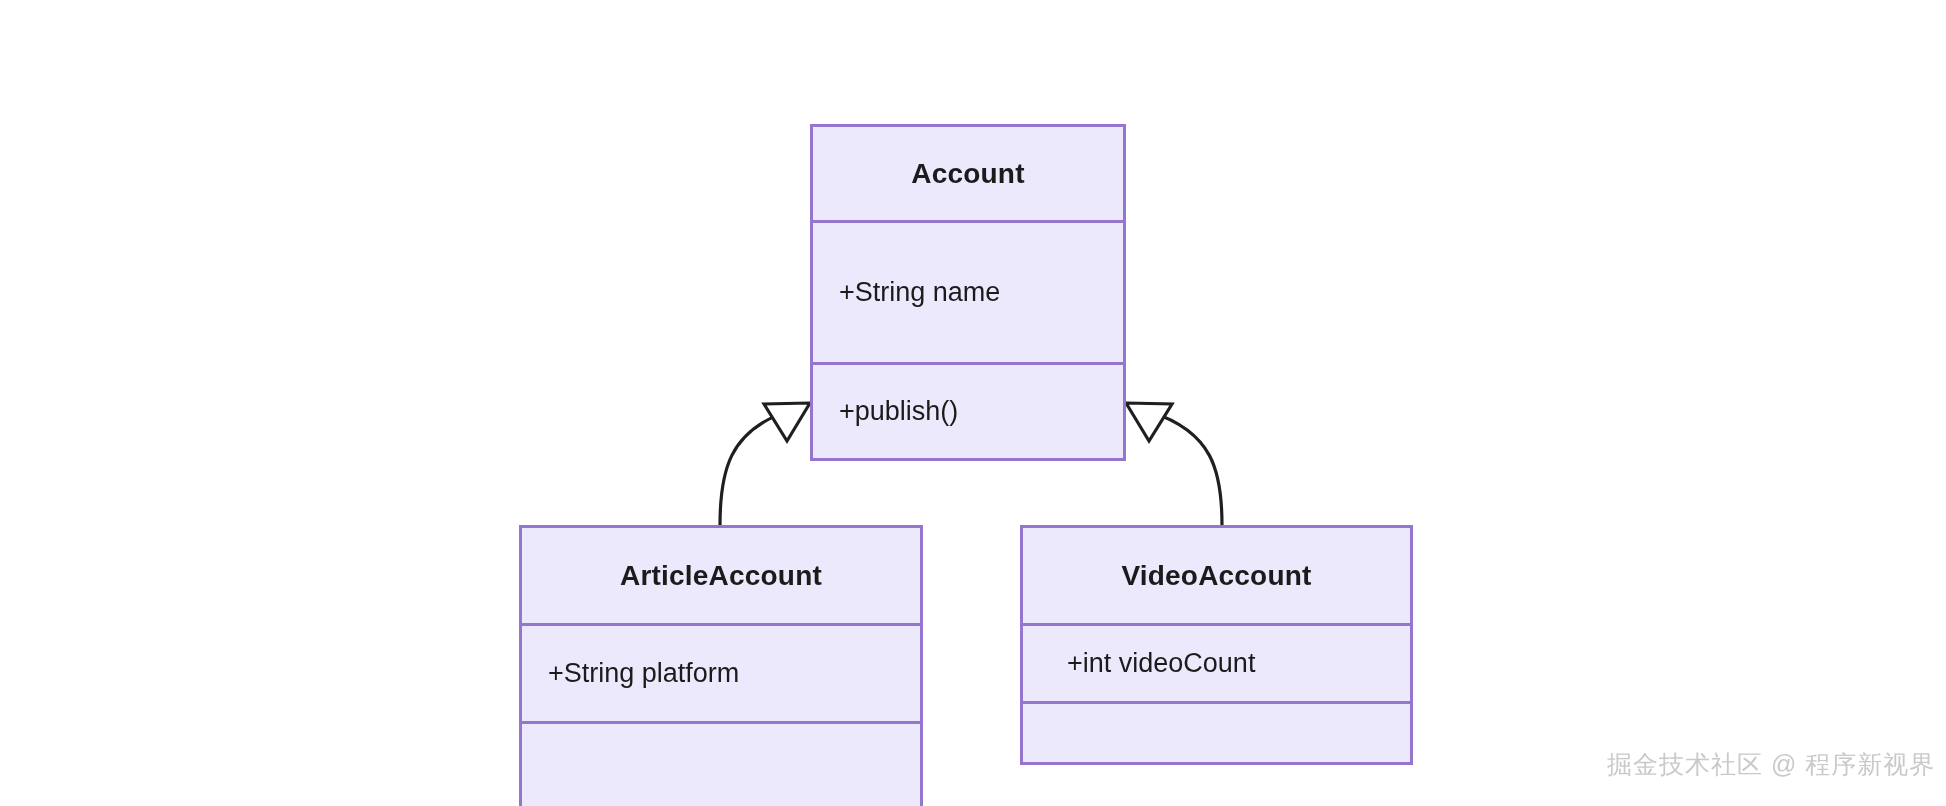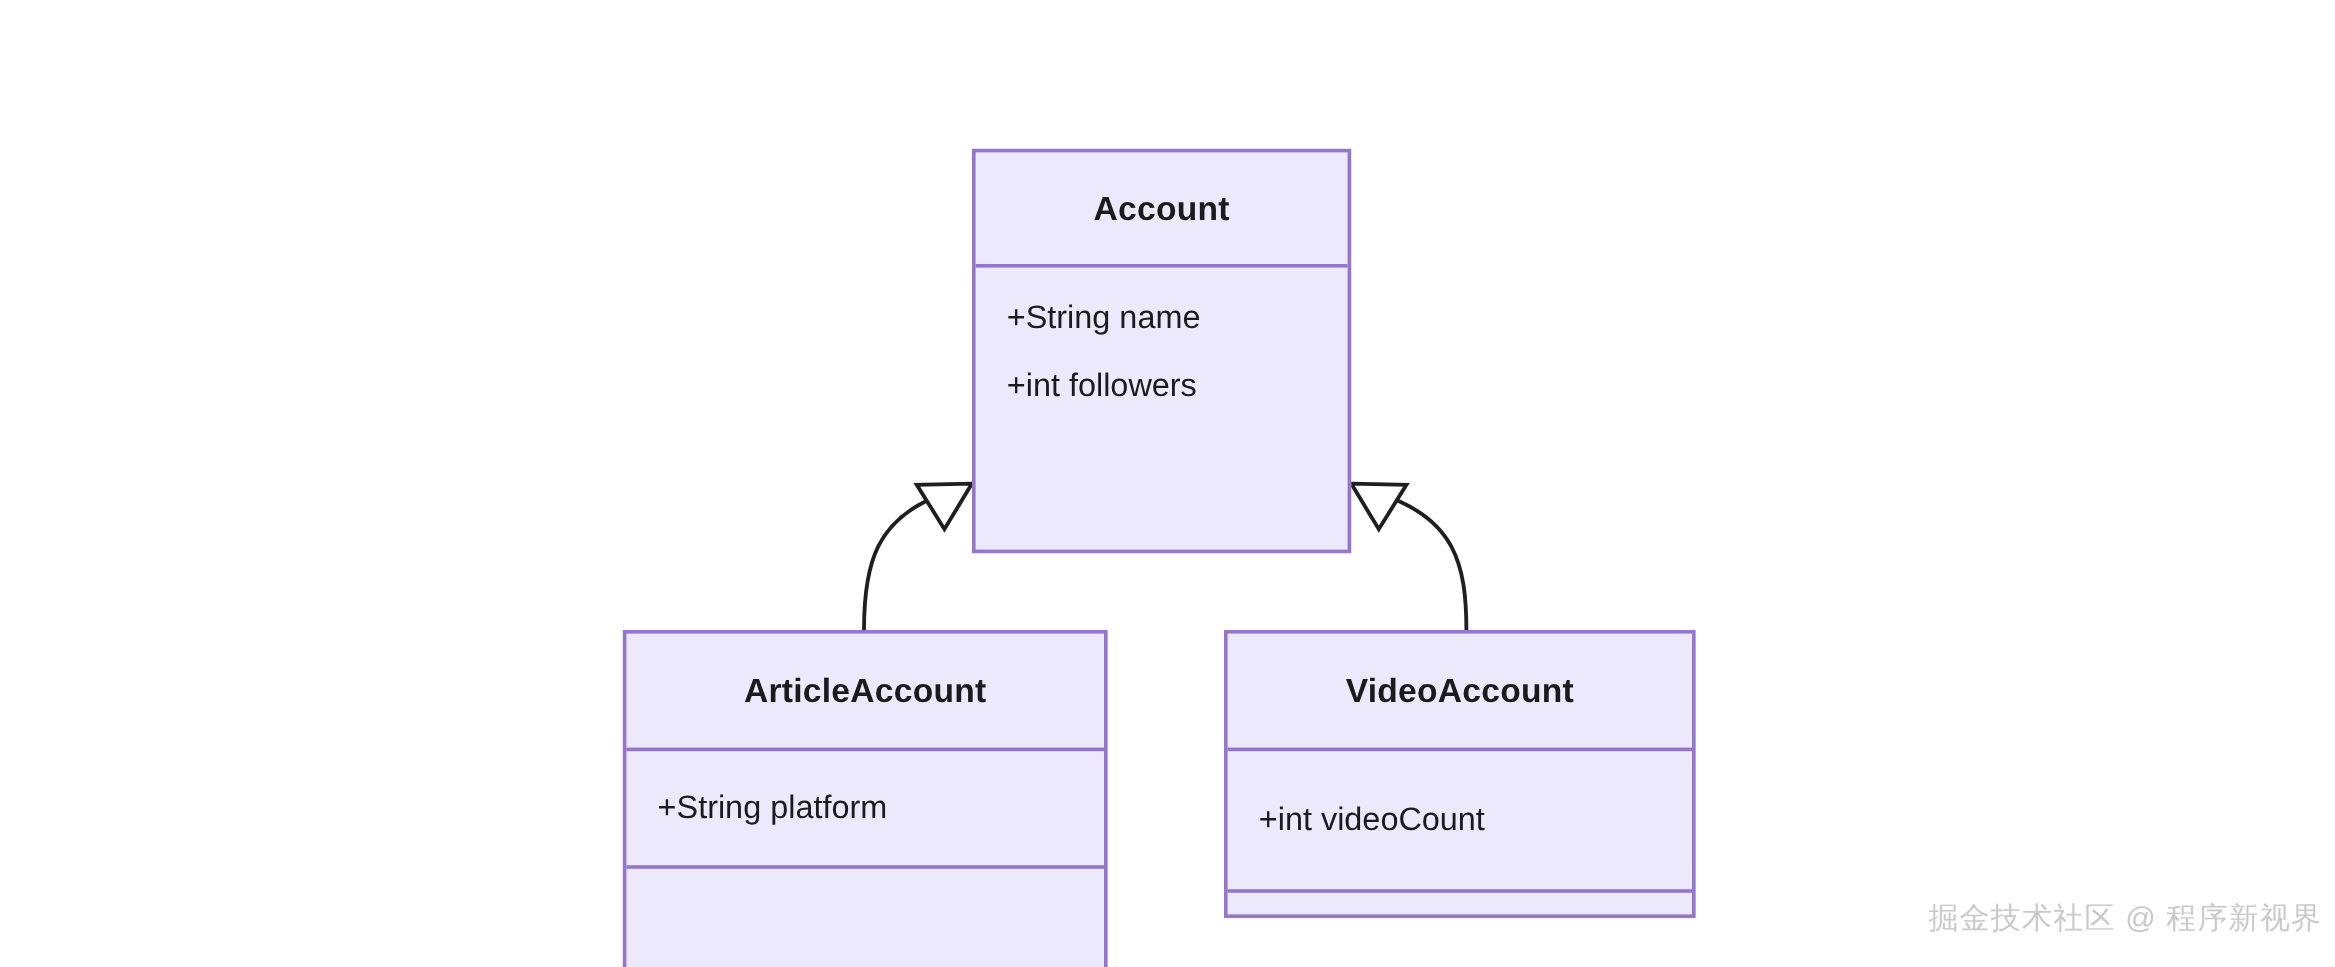--- a/index.html
+++ b/index.html
@@ -99,21 +99,21 @@
   #class-article-account .c-ops   { flex: 1 1 auto; }
 
   
   #class-video-account {
     left: 1020px;
     top: 525px;
     width: 393px;
     height: 240px;
   }
   #class-video-account .c-name  { height: 95px; }
-  #class-video-account .c-attrs { height: 118px; }
+  #class-video-account .c-attrs { height: 78px; padding-left: 18px; }
   #class-video-account .c-ops   { flex: 1 1 auto; }
 
   
   #watermark {
     position: absolute;
     left: 1607px;
     top: 748px;
     font-size: 25px;
     color: #c9c9c9;
     white-space: nowrap;
@@ -138,21 +138,23 @@
       <polygon points="1126,403 1172,404 1149,441" fill="#ffffff" stroke="#1f1f1f" stroke-width="3.2" stroke-linejoin="miter"></polygon>
     </g>
   </svg>
 
   <div class="uml-class" id="class-account">
     <div class="compartment c-name">
       <div class="class-name">Account</div>
     </div>
     <div class="compartment c-attrs divided">
       <div class="member-line">+String name</div>
-      <div class="member-line">+int followers</div>
+    </div>
+    <div class="compartment c-ops divided">
+      <div class="member-line">+publish()</div>
     </div>
   </div>
 
   <div class="uml-class" id="class-article-account">
     <div class="compartment c-name">
       <div class="class-name">ArticleAccount</div>
     </div>
     <div class="compartment c-attrs divided">
       <div class="member-line">+String platform</div>
     </div>

